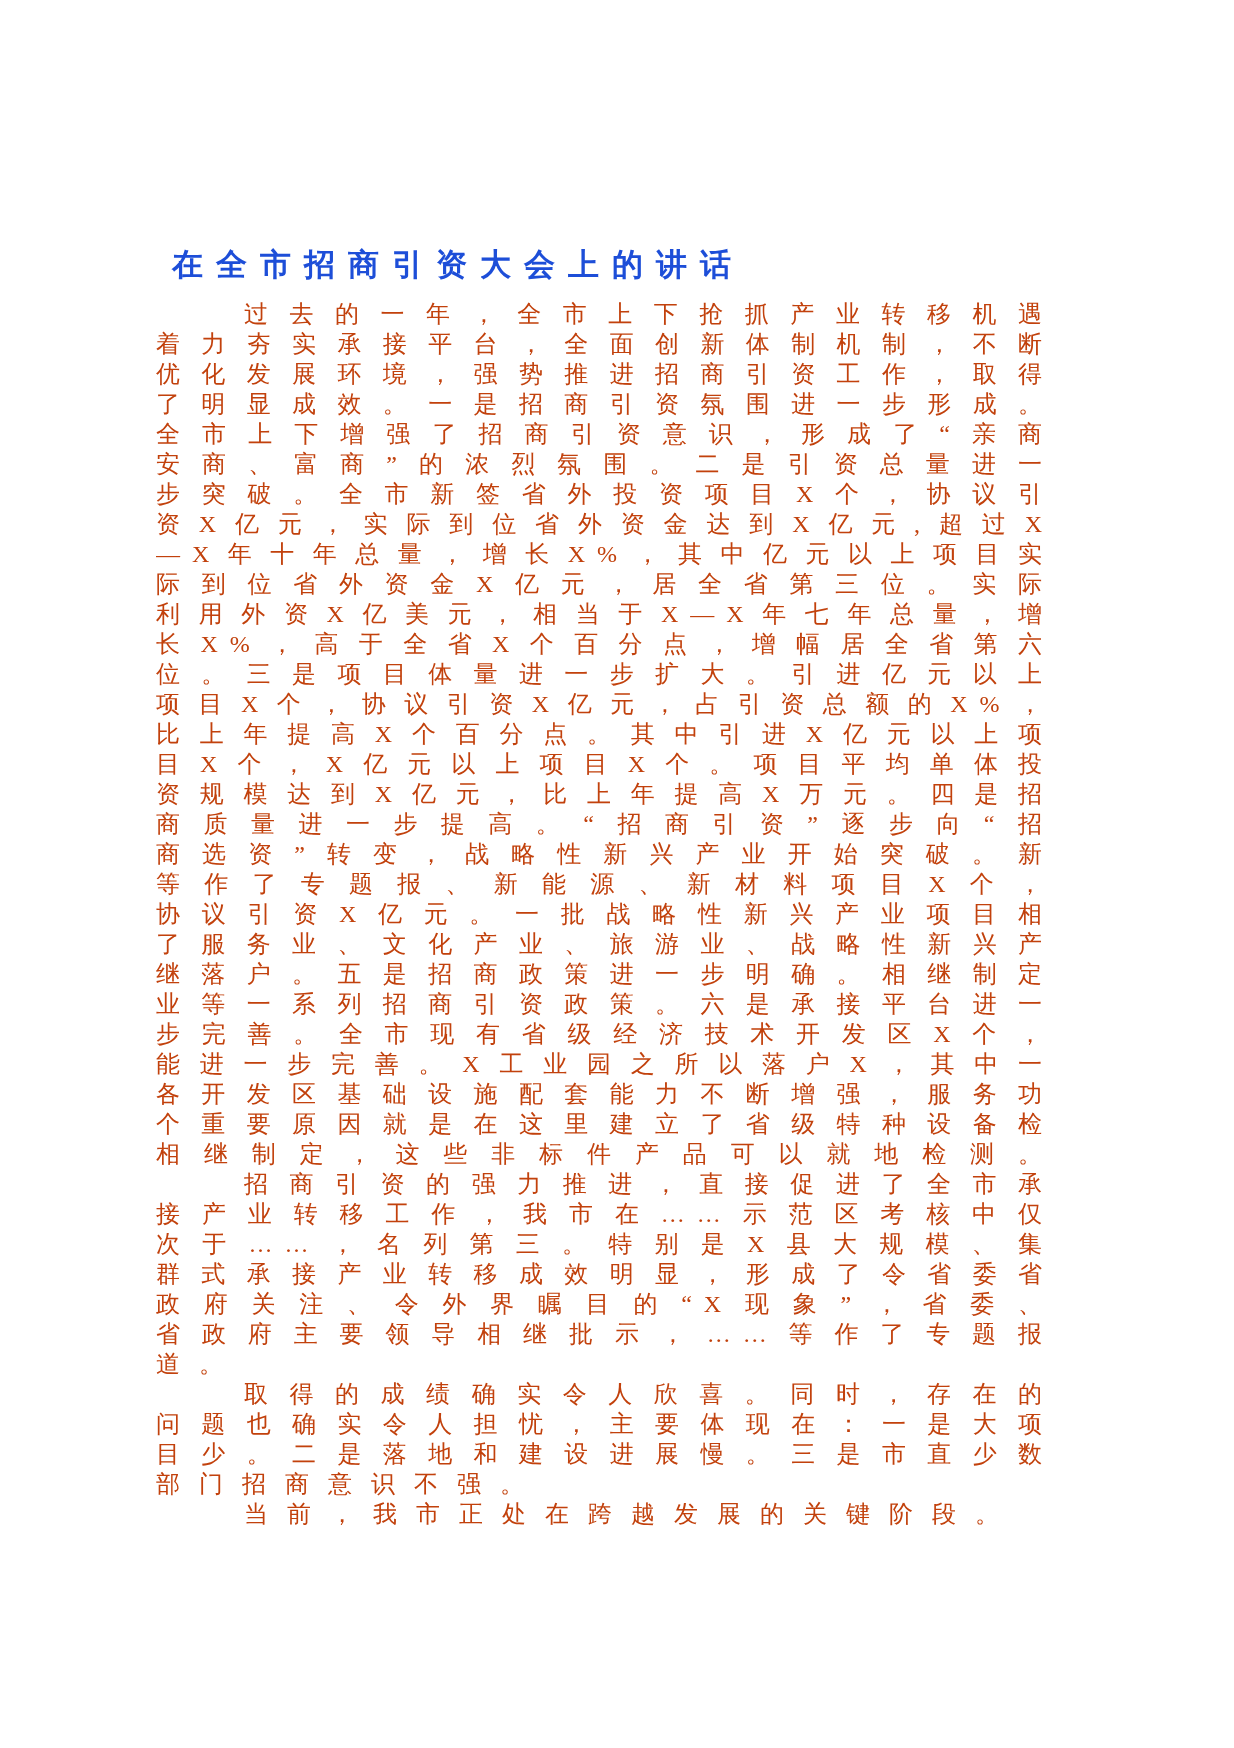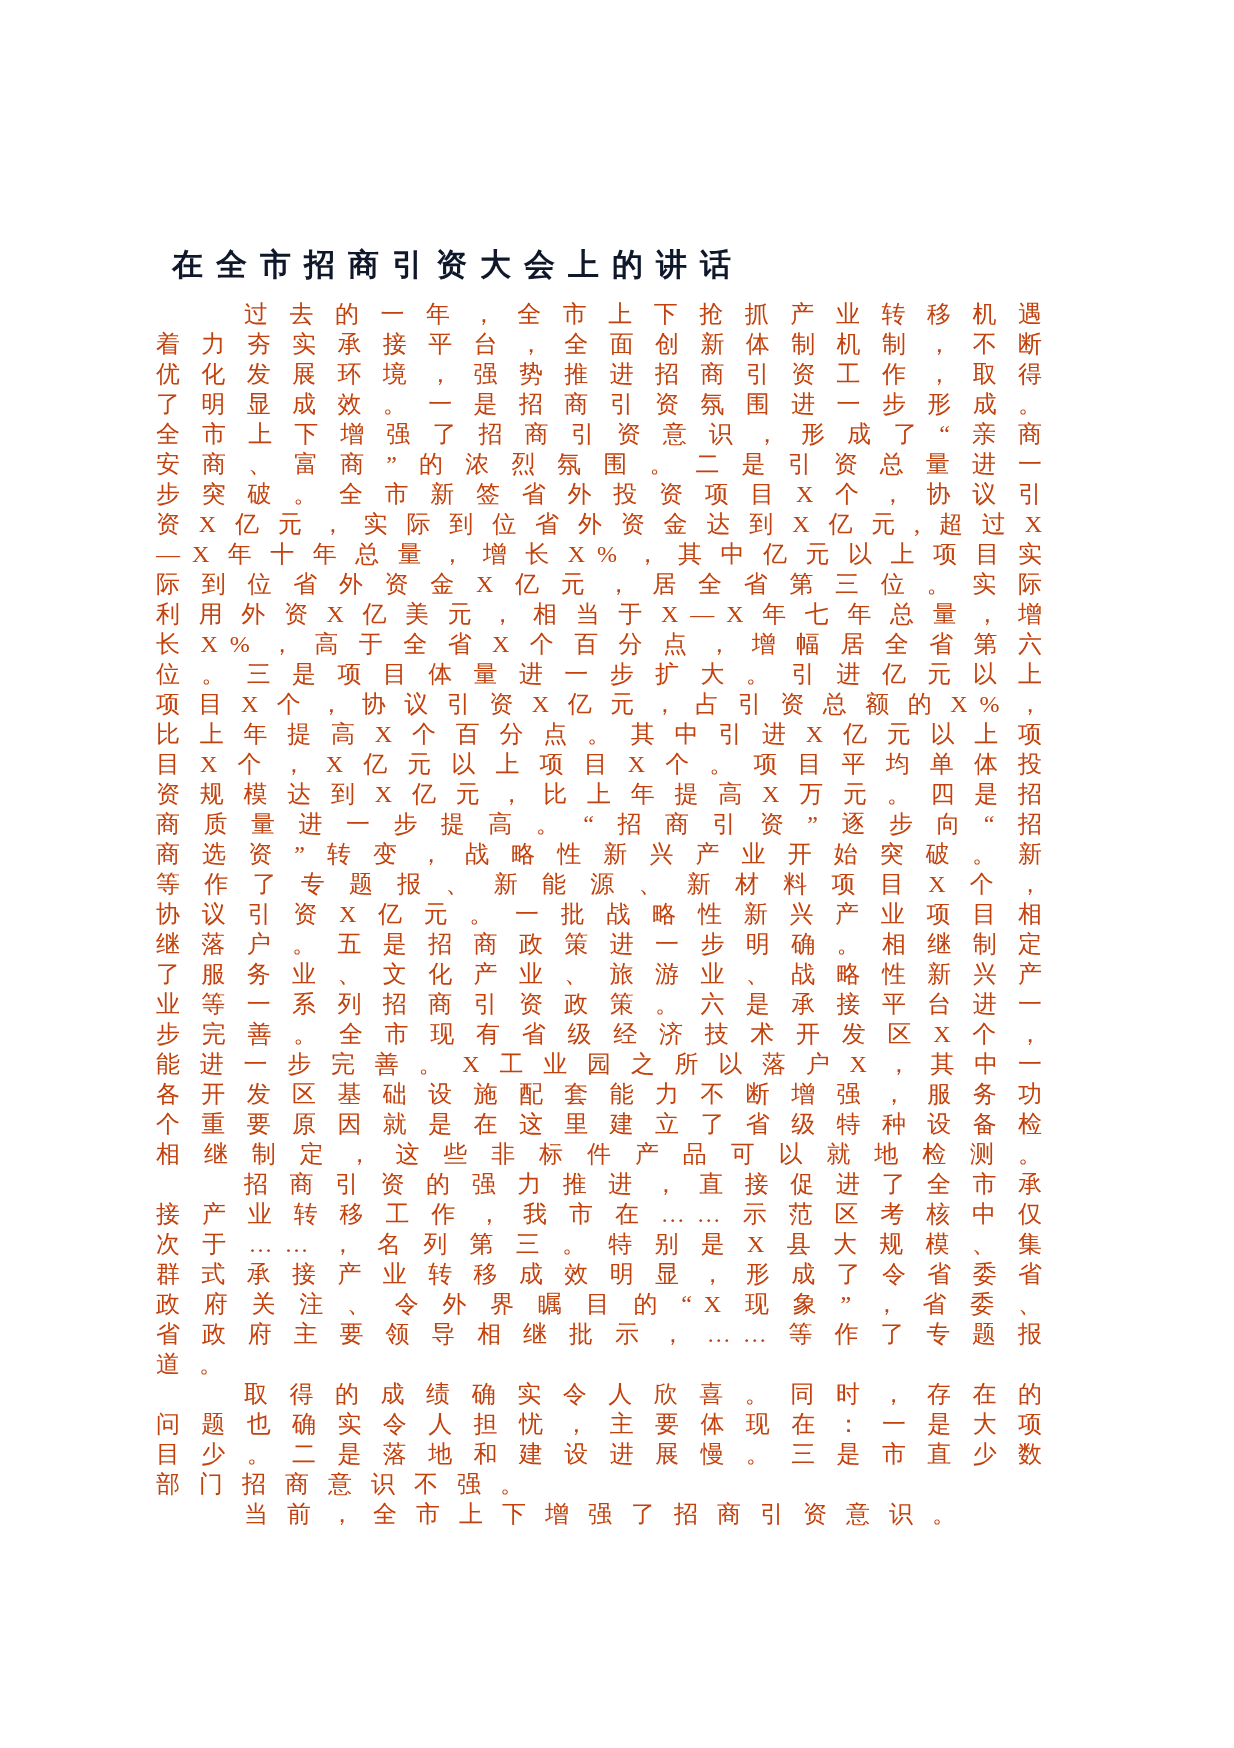--- a/index.html
+++ b/index.html
@@ -19,21 +19,21 @@
     position: absolute;
     left: 172px;
     top: 246px;
     margin: 0;
     font-family: "Liberation Sans", "DejaVu Sans", sans-serif;
     font-weight: bold;
     font-size: 31px;
     line-height: 38px;
     letter-spacing: 13px;
     white-space: nowrap;
-    color: #0f172a;
+    color: #1d4ed8;
   }
   .text-block {
     position: absolute;
     left: 156px;
     top: 299px;
     width: 898px;
   }
   .line {
     width: 898px;
     height: 30px;
@@ -76,34 +76,34 @@
     <div class="line">长X%，高于全省X个百分点，增幅居全省第六</div>
     <div class="line">位。三是项目体量进一步扩大。引进亿元以上</div>
     <div class="line">项目X个，协议引资X亿元，占引资总额的X%，</div>
     <div class="line">比上年提高X个百分点。其中引进X亿元以上项</div>
     <div class="line">目X个，X亿元以上项目X个。项目平均单体投</div>
     <div class="line">资规模达到X亿元，比上年提高X万元。四是招</div>
     <div class="line">商质量进一步提高。“招商引资”逐步向“招</div>
     <div class="line">商选资”转变，战略性新兴产业开始突破。新</div>
     <div class="line">等作了专题报、新能源、新材料项目X个，</div>
     <div class="line">协议引资X亿元。一批战略性新兴产业项目相</div>
+    <div class="line">了服务业、文化产业、旅游业、战略性新兴产</div>
     <div class="line">继落户。五是招商政策进一步明确。相继制定</div>
-    <div class="line">了服务业、文化产业、旅游业、战略性新兴产</div>
     <div class="line">业等一系列招商引资政策。六是承接平台进一</div>
     <div class="line">步完善。全市现有省级经济技术开发区X个，</div>
     <div class="line">能进一步完善。X工业园之所以落户X，其中一</div>
     <div class="line">各开发区基础设施配套能力不断增强，服务功</div>
     <div class="line">个重要原因就是在这里建立了省级特种设备检</div>
     <div class="line">相继制定，这些非标件产品可以就地检测。</div>
     <div class="line indent">招商引资的强力推进，直接促进了全市承</div>
     <div class="line">接产业转移工作，我市在……示范区考核中仅</div>
     <div class="line">次于……，名列第三。特别是X县大规模、集</div>
     <div class="line">群式承接产业转移成效明显，形成了令省委省</div>
     <div class="line">政府关注、令外界瞩目的“X现象”，省委、</div>
     <div class="line">省政府主要领导相继批示，……等作了专题报</div>
     <div class="line nojust">道。</div>
     <div class="line indent">取得的成绩确实令人欣喜。同时，存在的</div>
     <div class="line">问题也确实令人担忧，主要体现在：一是大项</div>
     <div class="line">目少。二是落地和建设进展慢。三是市直少数</div>
     <div class="line nojust">部门招商意识不强。</div>
-    <div class="line indent nojust">当前，全市上下增强了招商引资意识。</div>
+    <div class="line indent nojust">当前，我市正处在跨越发展的关键阶段。</div>
   </div>
 </div>
 
 </body></html>

